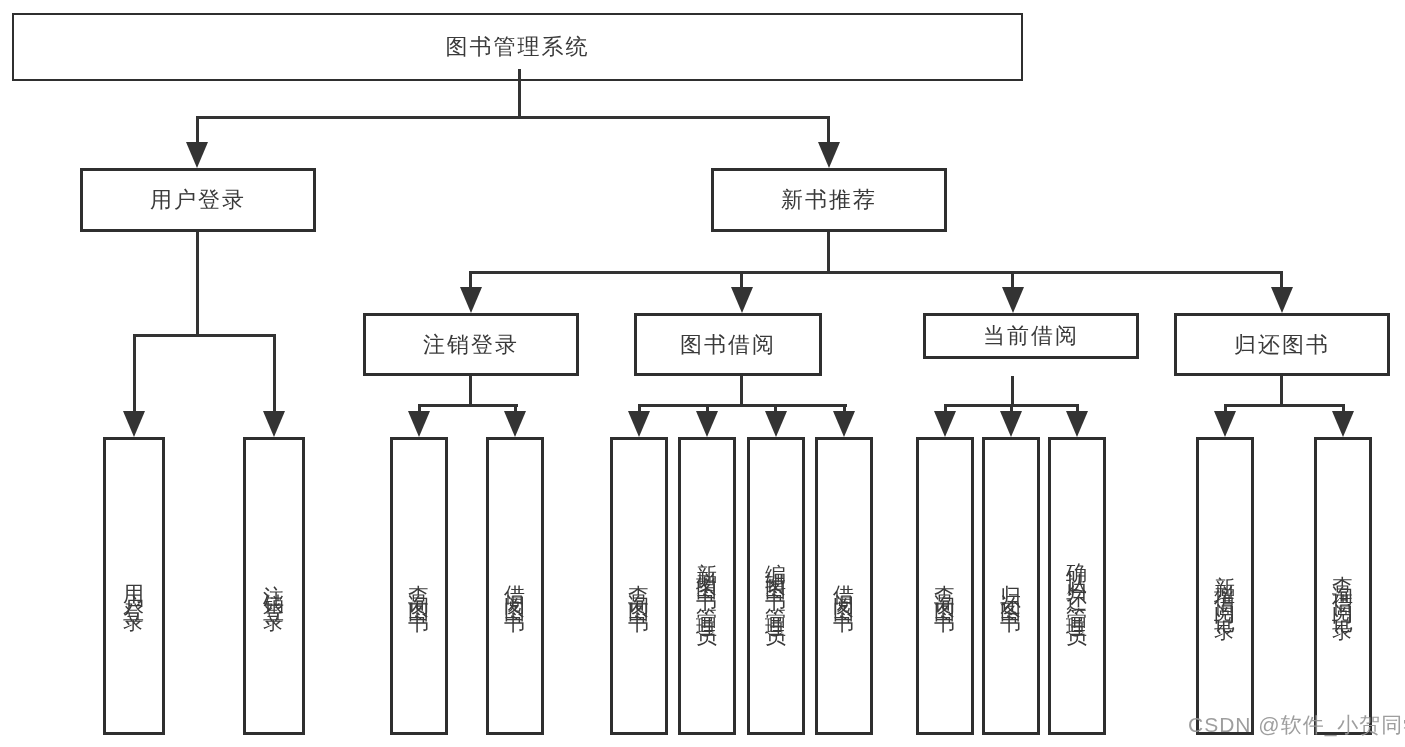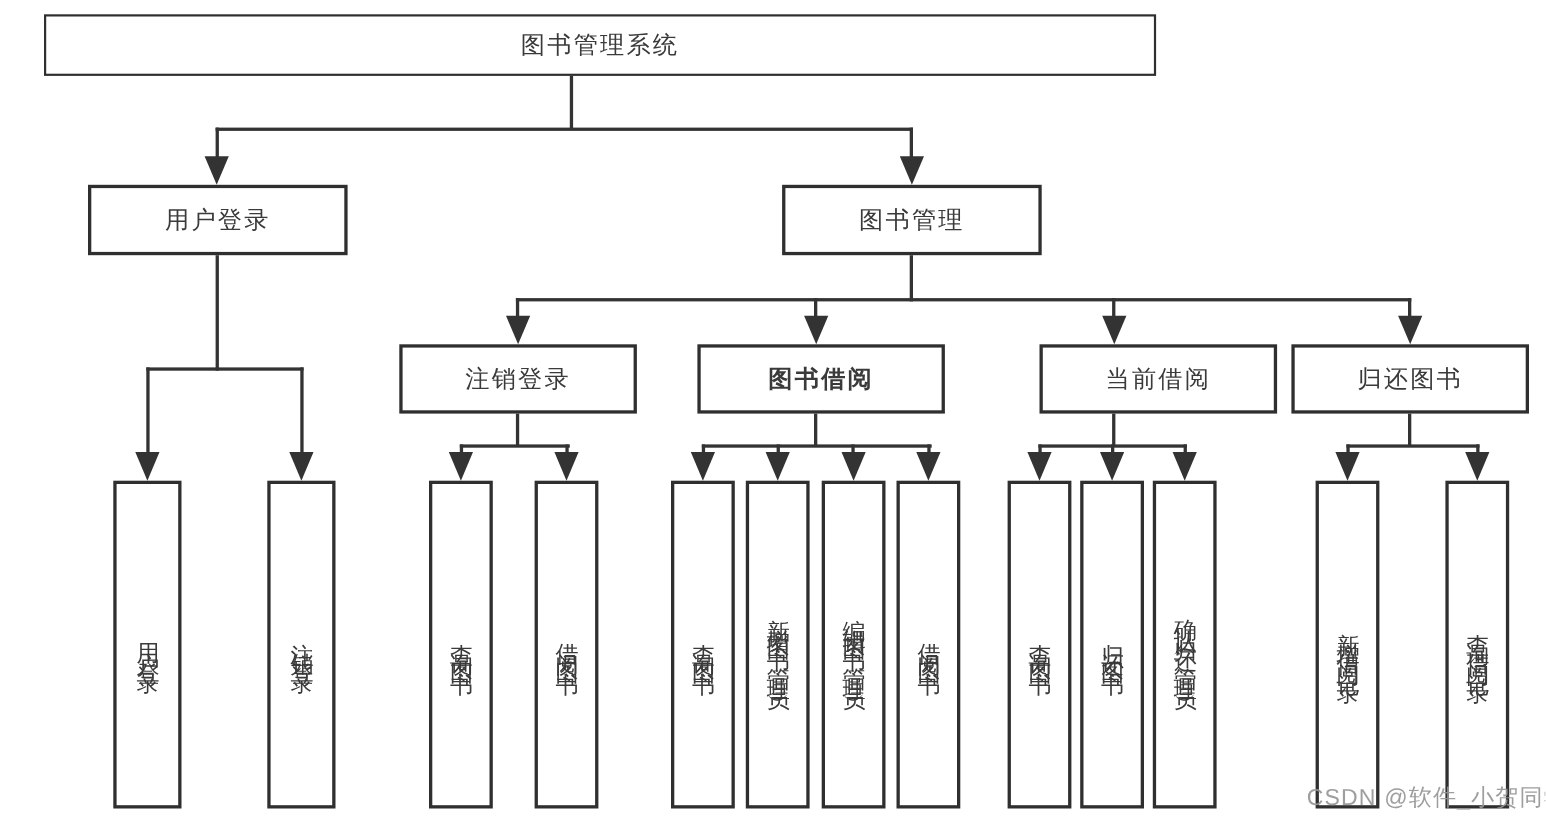--- a/index.html
+++ b/index.html
@@ -28,38 +28,38 @@
     position:absolute; left:1188px; top:711px; z-index:10;
     font-size:21px; color:rgba(150,150,150,0.92); letter-spacing:1px;
     white-space:nowrap;
   }
 </style>
 </head>
 <body>
 
 <div class="stage">
 
-  <div class="node h root" style="left:12px; top:13px; width:1011px; height:56px;margin-left:28px;">
+  <div class="node h root" style="left:12px; top:13px; width:1011px; height:68px;">
     <span>图书管理系统</span>
   </div>
 
   <div class="node h" style="left:80px; top:168px; width:236px; height:64px;">
     <span>用户登录</span>
   </div>
   <div class="node h" style="left:711px; top:168px; width:236px; height:64px;">
-    <span>图书管理</span>
+    <span>新书推荐</span>
   </div>
 
   <div class="node h" style="left:363px; top:313px; width:216px; height:63px;">
     <span>注销登录</span>
   </div>
-  <div class="node h" style="left:634px; top:313px; width:225px; height:63px;font-weight:bold;">
+  <div class="node h" style="left:634px; top:313px; width:188px; height:63px;">
     <span>图书借阅</span>
   </div>
-  <div class="node h" style="left:945px; top:313px; width:216px; height:63px;align-items:center;">
+  <div class="node h" style="left:923px; top:313px; width:216px; height:46px;align-items:center;">
     <span>当前借阅</span>
   </div>
   <div class="node h" style="left:1174px; top:313px; width:216px; height:63px;">
     <span>归还图书</span>
   </div>
 
   <div class="node v" style="left:103px; top:437px; width:62px; height:298px;">
     <span>用户登录</span>
   </div>
   <div class="node v" style="left:243px; top:437px; width:62px; height:298px;">

